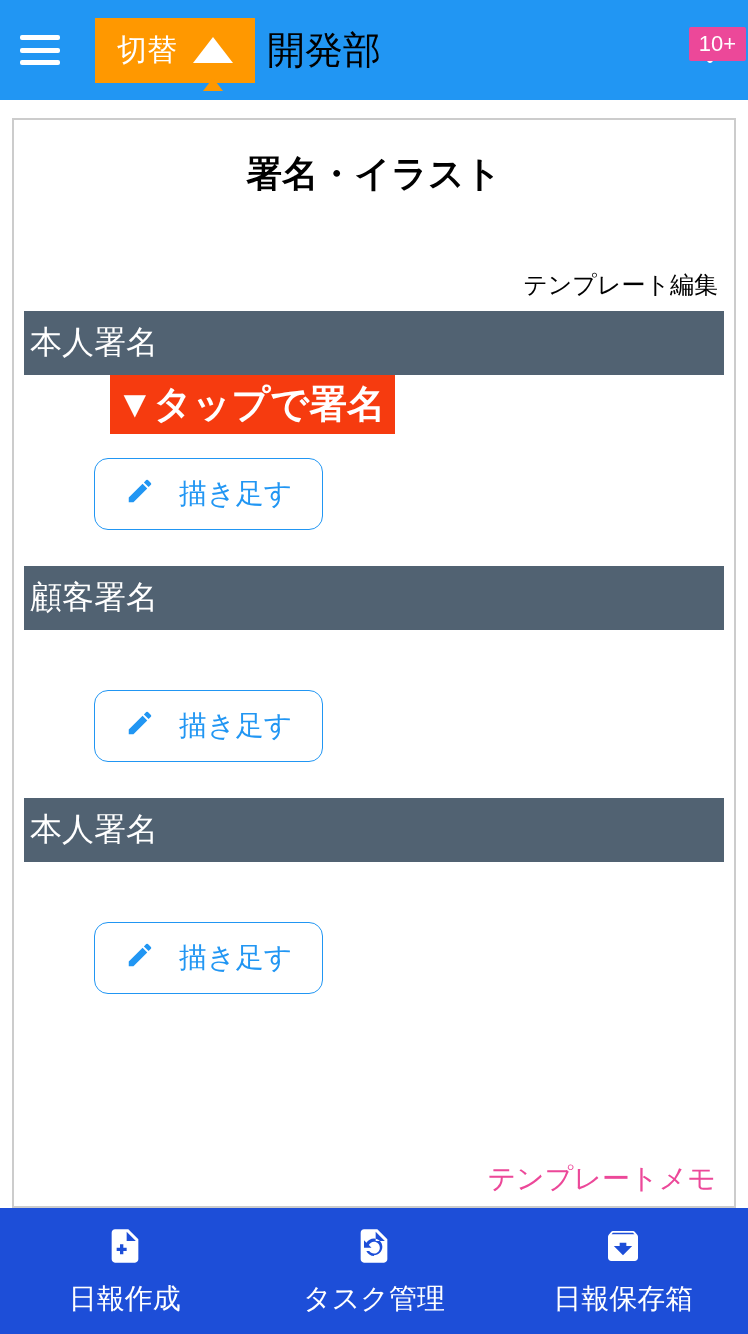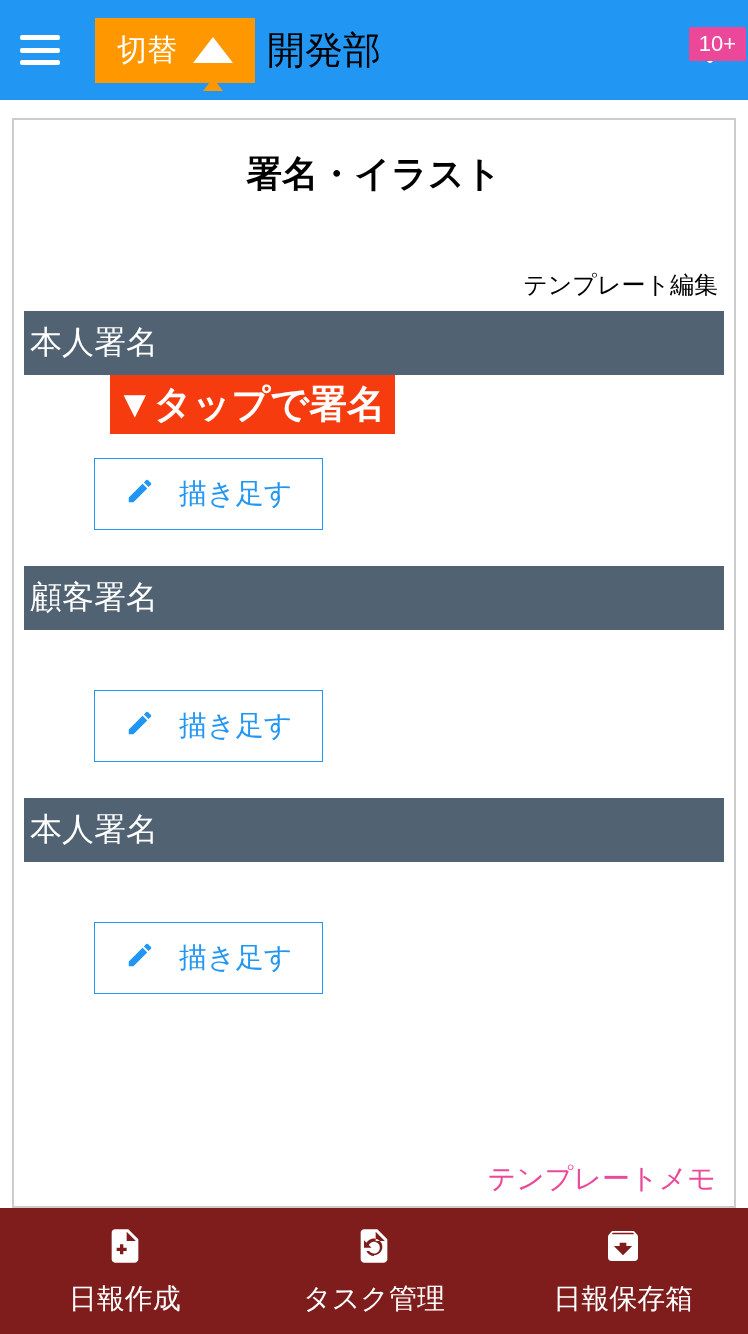--- a/index.html
+++ b/index.html
@@ -144,39 +144,39 @@
     }
     .draw-button {
       border: 1.5px solid #2196f3;
       color: #2196f3;
       background: #fff;
       font-size: 28px;
       padding: 16px 30px;
       display: inline-flex;
       align-items: center;
       gap: 24px;
-      border-radius: 0;
+      border-radius: 14px;
       cursor: pointer;
     }
     .pencil-icon svg {
       width: 30px;
       height: 30px;
       fill: #2196f3;
     }
     .spacer { flex: 1; }
     .template-memo {
       text-align: right;
       font-size: 28px;
       color: #ec4899;
       padding: 4px 8px 0;
     }
 
     
     .bottom-nav {
-      background: #7f1d1d;
+      background: #1d4ed8;
       height: 126px;
       display: flex;
     }
     .nav-item {
       flex: 1;
       display: flex;
       flex-direction: column;
       align-items: center;
       justify-content: center;
       color: #fff;

